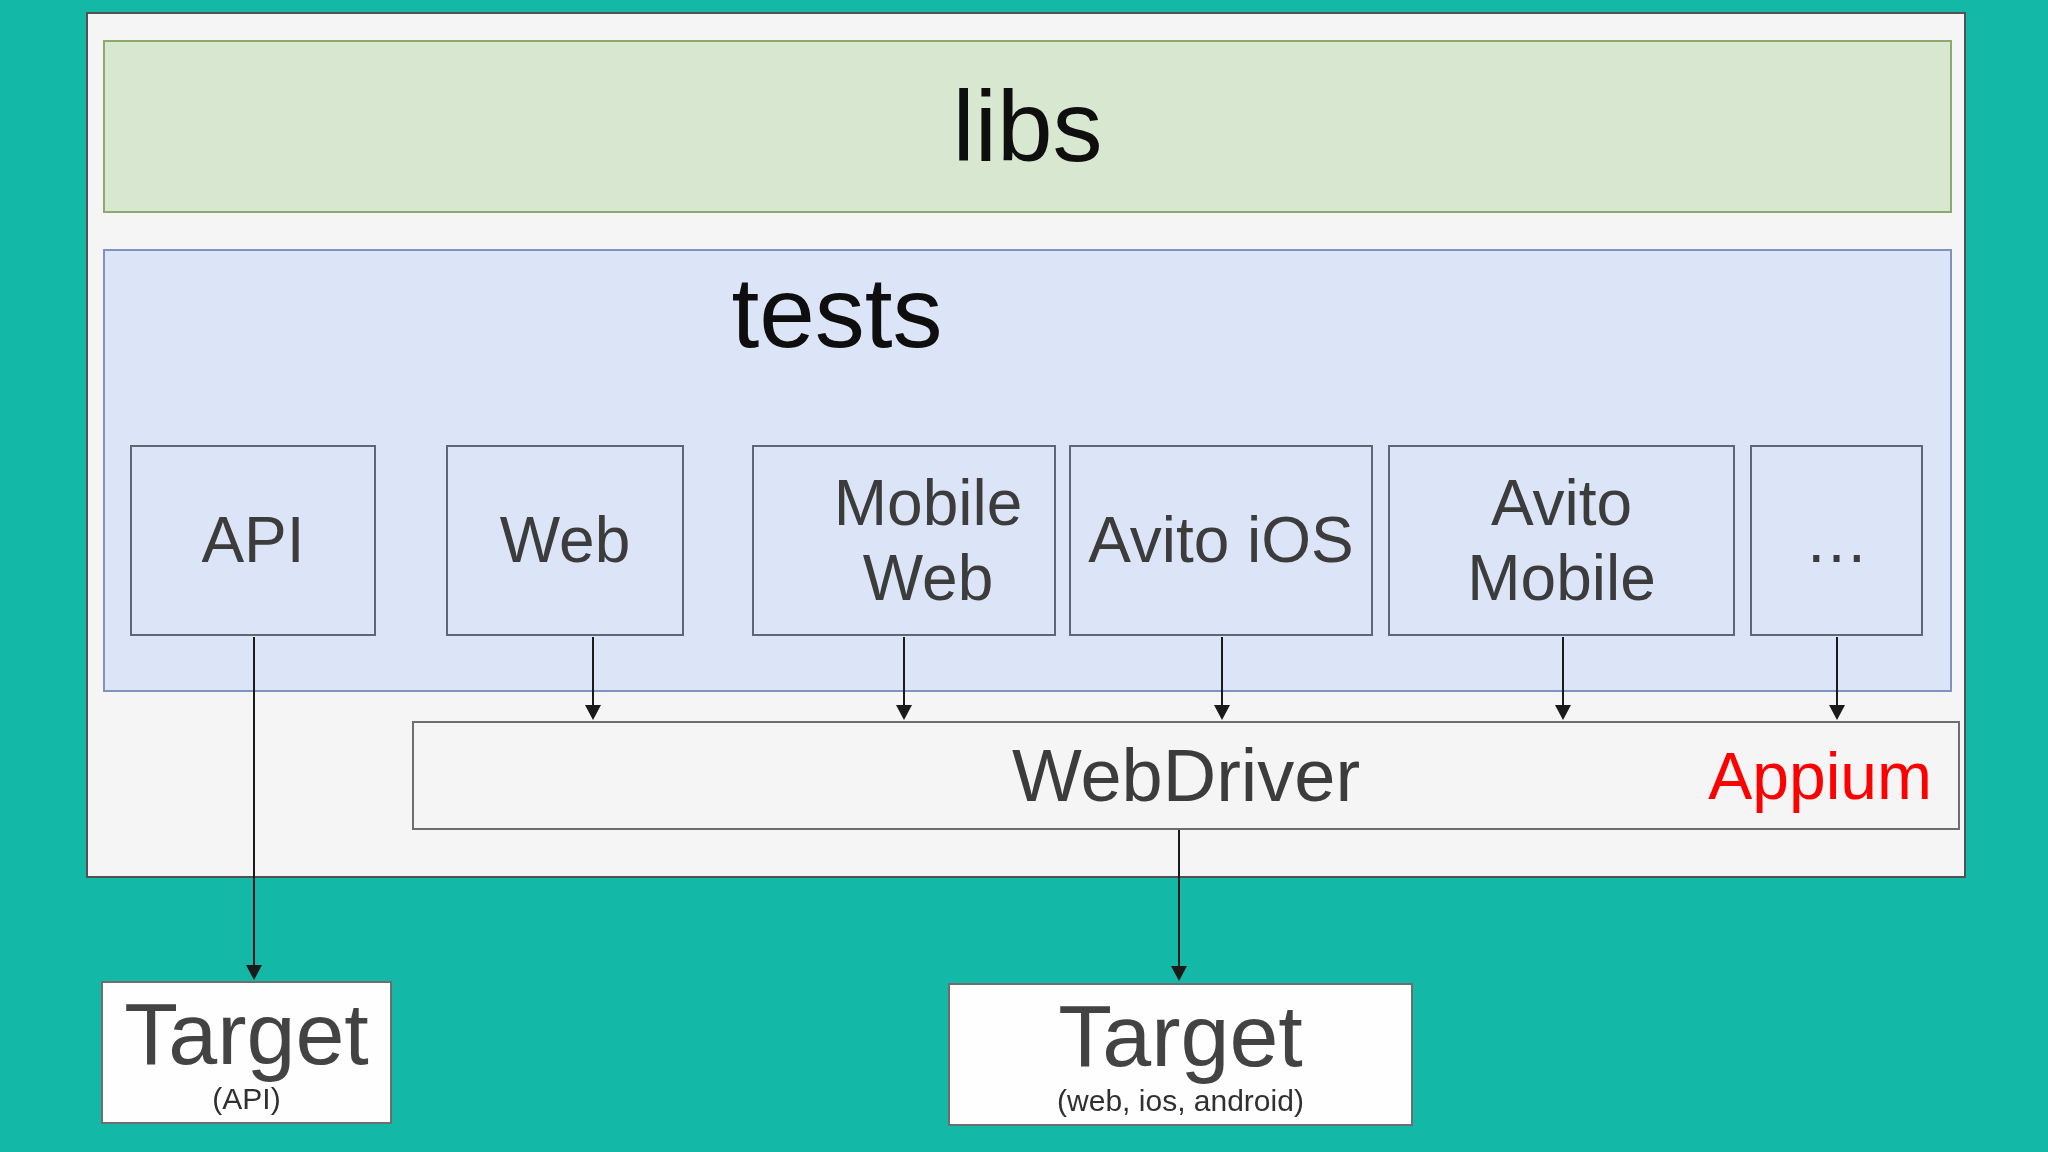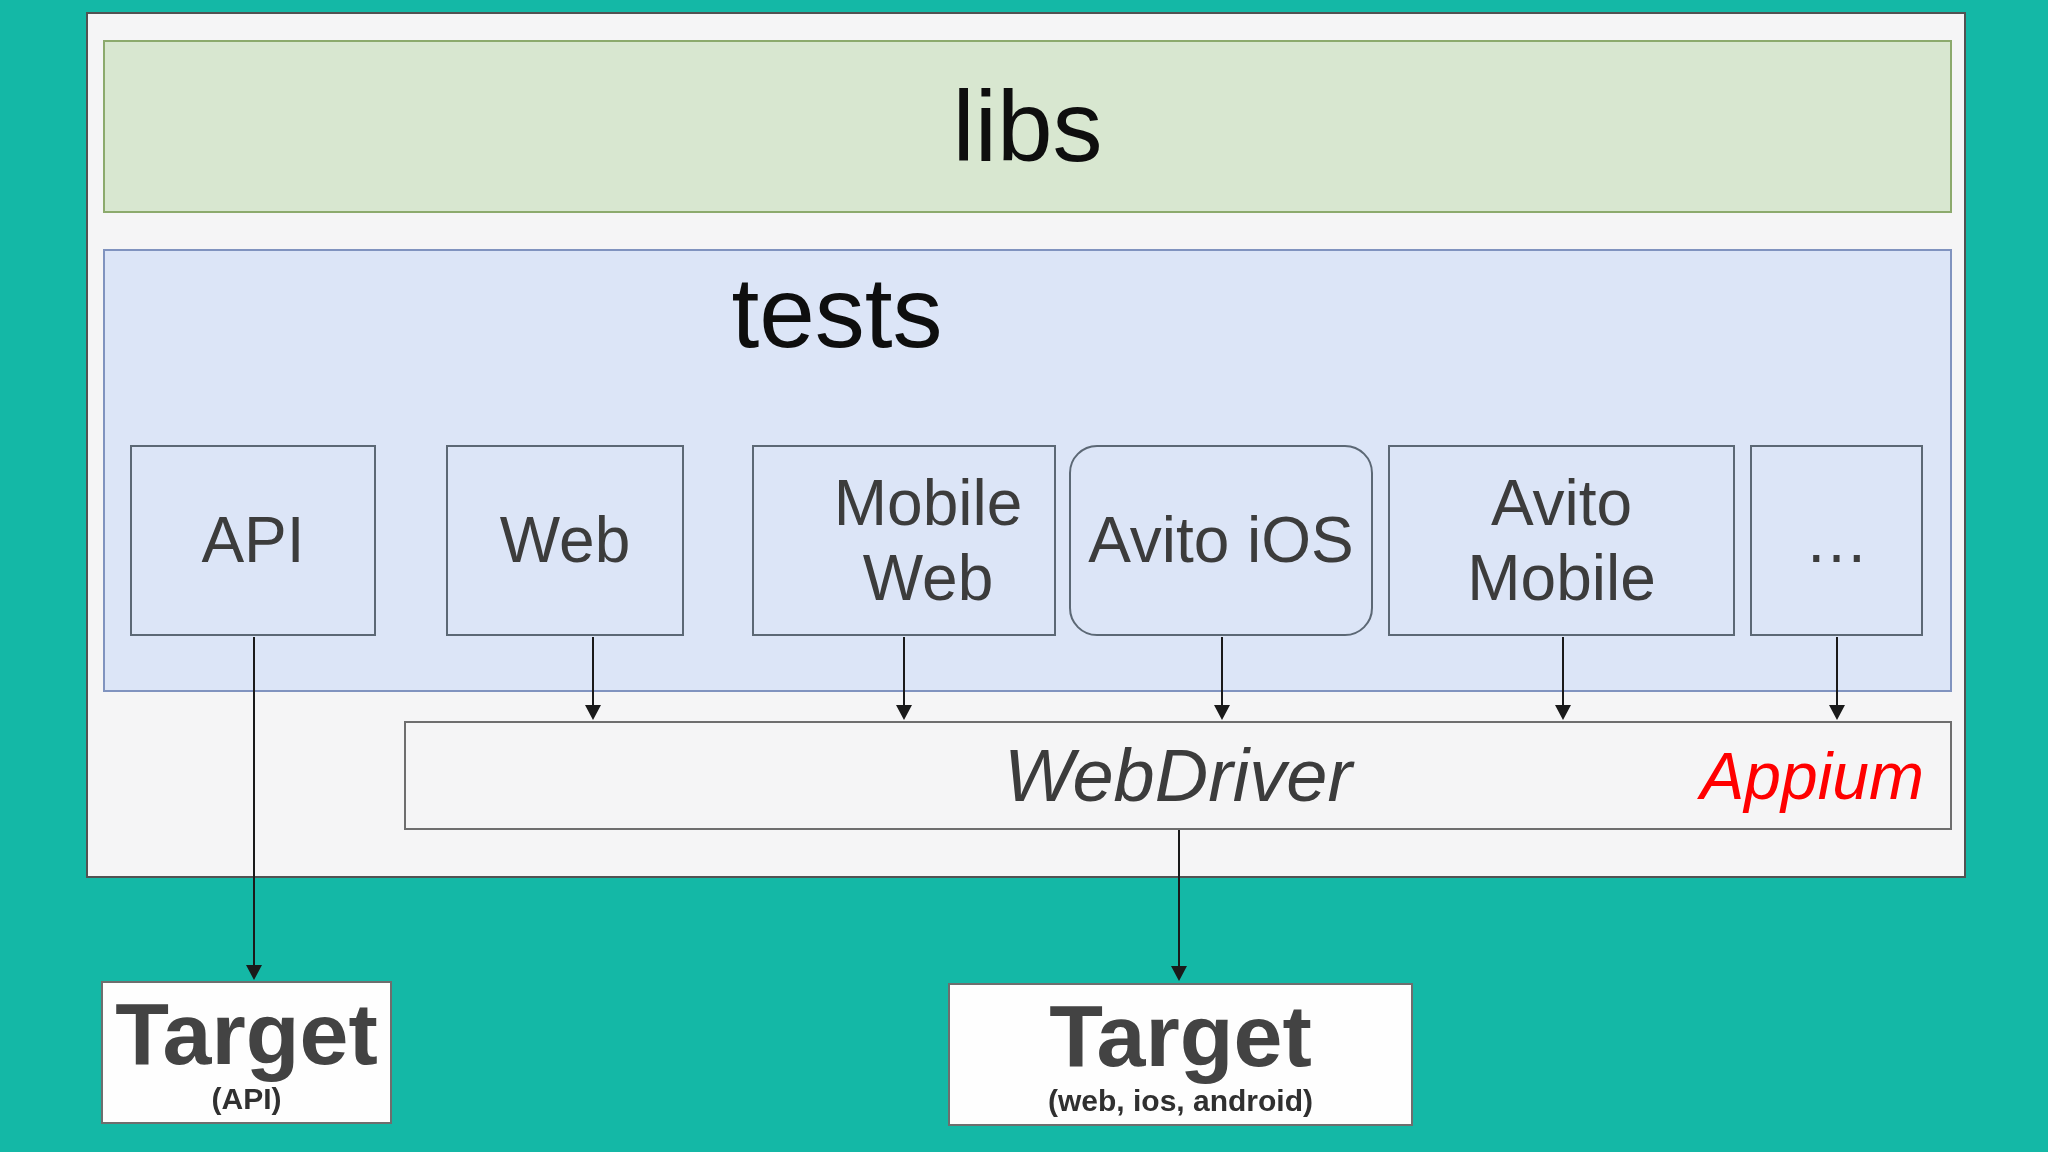--- a/index.html
+++ b/index.html
@@ -43,35 +43,35 @@
   }
   .suite{
     top:194px; height:191px;
     background:var(--blue_fill);
     border:2px solid var(--suite_border);
     display:flex; align-items:center; justify-content:center;
     text-align:center;
     font-size:64px; line-height:1.17; color:var(--text_dark);
   }
   .webdriver{
-    left:316px; top:707px; width:1548px; height:109px;
+    left:324px; top:707px; width:1548px; height:109px;
     background:var(--gray_fill);
     border:2px solid var(--box_border);
-    display:flex; align-items:center; justify-content:center;font-style:italic;
+    display:flex; align-items:center; justify-content:center;
   }
   .wd-label{font-size:74px; color:var(--text_dark);}
   .appium{
     position:absolute; right:26px; top:0; height:105px;
     display:flex; align-items:center;
     font-size:66px; color:var(--appium_red);
   }
   .target{
     background:#fefefe;
     border:2px solid var(--box_border);
-    display:flex; flex-direction:column; align-items:center; justify-content:center;font-weight:bold;
+    display:flex; flex-direction:column; align-items:center; justify-content:center;
   }
   .target-title{font-size:88px; line-height:1.0; color:#434343;}
   .target-sub{font-size:30px; line-height:1.1; margin-top:4px; color:#303030;}
 
   .arrow{pointer-events:none; z-index:5;}
   .arrow .line{position:absolute; width:2px; background:var(--arrow);}
   .arrow .head{
     position:absolute; width:0; height:0;
     border-left:8px solid transparent;
     border-right:8px solid transparent;
@@ -94,21 +94,21 @@
 
       <div class="abs suite" style="left:25px;  width:246px;">
         <span>API</span>
       </div>
       <div class="abs suite" style="left:341px; width:238px;text-align:right;">
         <span>Web</span>
       </div>
       <div class="abs suite" style="left:647px; width:304px;padding-left:48px;">
         <span>Mobile Web</span>
       </div>
-      <div class="abs suite" style="left:964px; width:304px;border-radius:28px;">
+      <div class="abs suite" style="left:964px; width:304px;">
         <span>Avito iOS</span>
       </div>
       <div class="abs suite" style="left:1283px; width:347px;">
         <span>Avito Mobile</span>
       </div>
       <div class="abs suite" style="left:1645px; width:173px;">
         <span>…</span>
       </div>
     </div>
 

